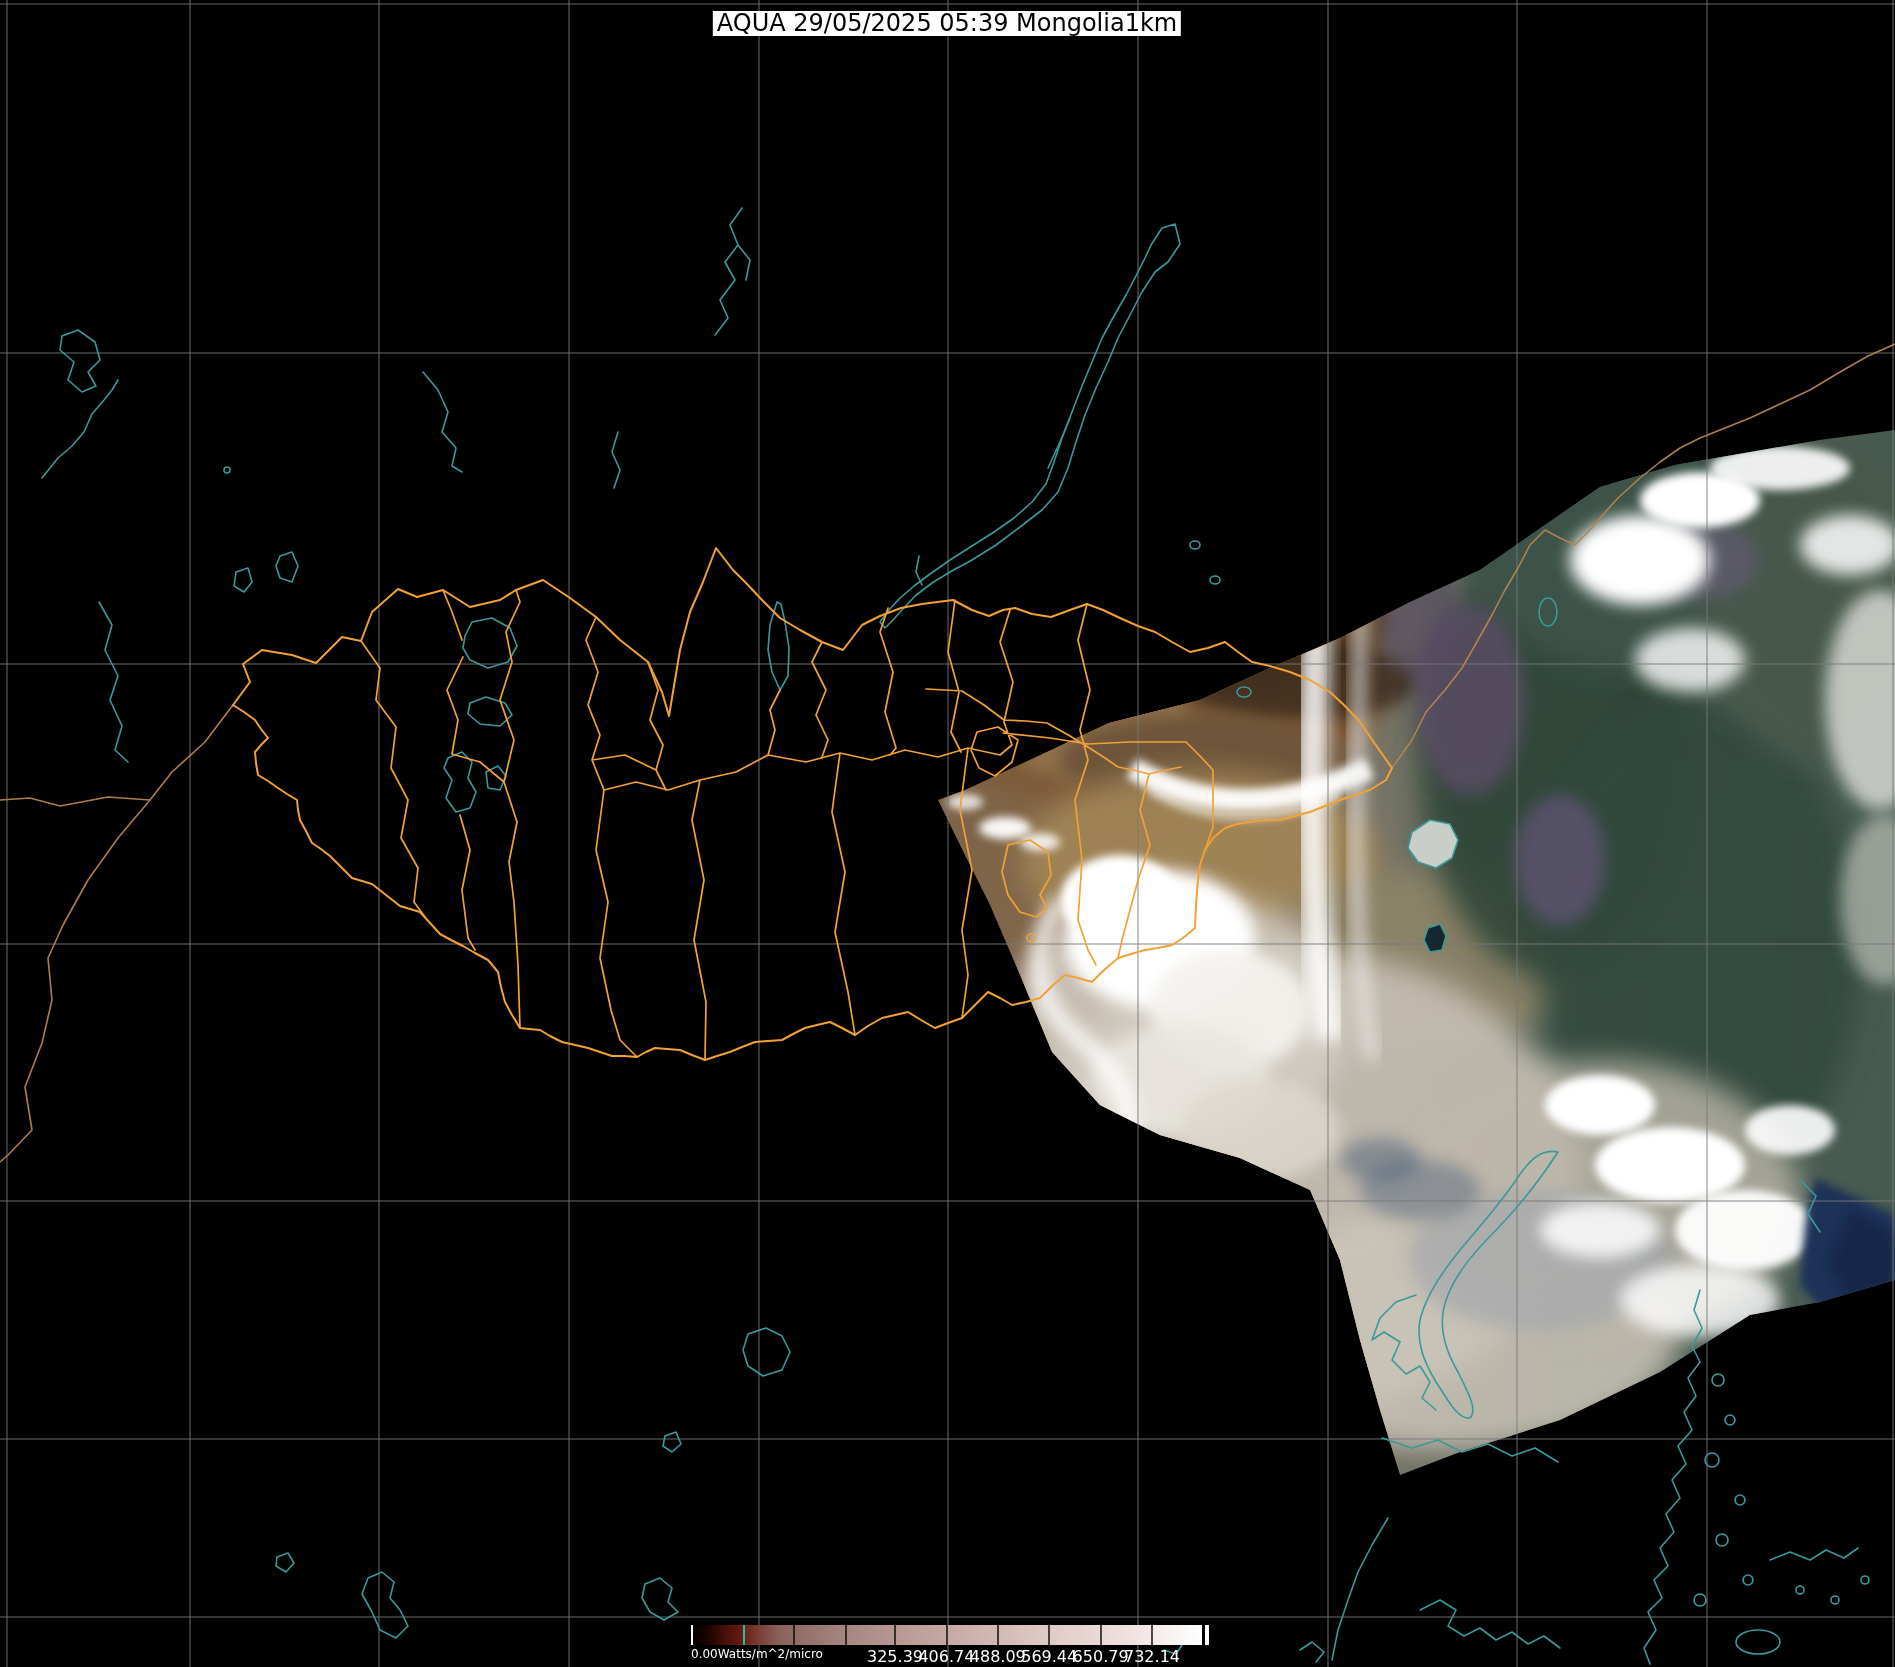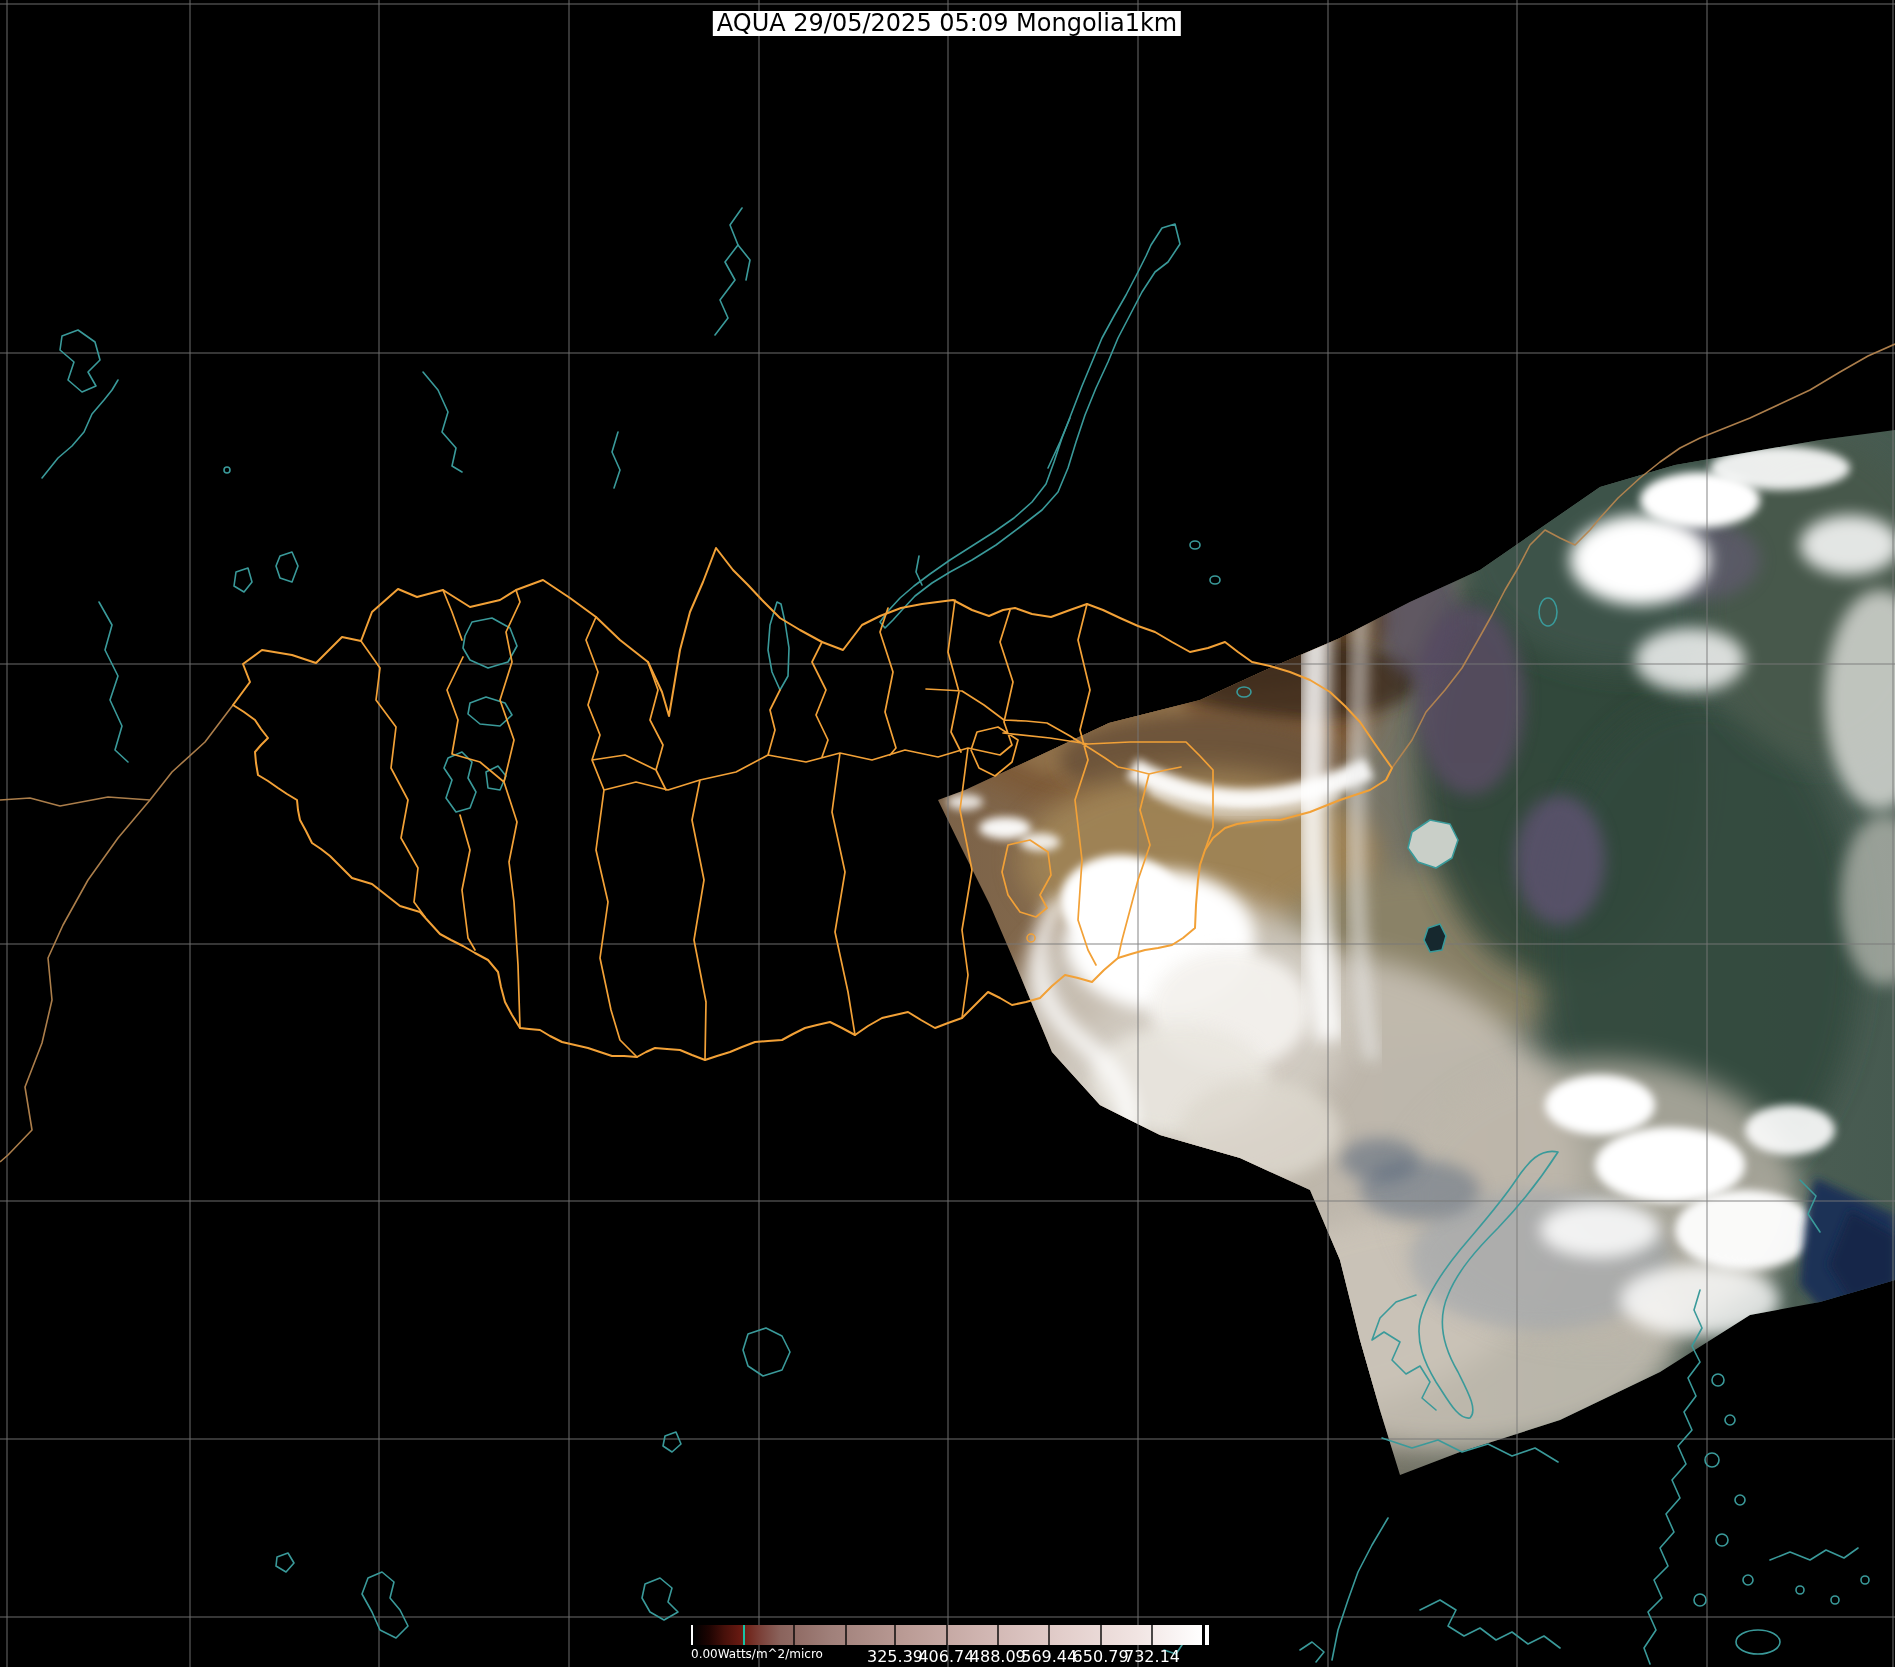--- a/index.html
+++ b/index.html
@@ -250,21 +250,21 @@
           <line x1="947" y1="1625" x2="947" y2="1645"></line>
       <line x1="998" y1="1625" x2="998" y2="1645"></line>
           <line x1="1049" y1="1625" x2="1049" y2="1645"></line>
       <line x1="1101" y1="1625" x2="1101" y2="1645"></line>
           <line x1="1152" y1="1625" x2="1152" y2="1645"></line>
     </g>
   </g>
 </svg>
 
   <div id="title-block">
-    <span class="title-line">AQUA 29/05/2025 05:09 Mongolia1km</span>
+    <span class="title-line">AQUA 29/05/2025 05:39 Mongolia1km</span>
   </div>
 
   <div id="colorbar-labels">
     <span id="cb-unit">0.00Watts/m^2/micro</span>
     <span id="cb-ticks"><span class="cb-tick-label" style="left: 895px;">325.39</span><span class="cb-tick-label" style="left: 946.4px;">406.74</span><span class="cb-tick-label" style="left: 997.8px;">488.09</span><span class="cb-tick-label" style="left: 1049.2px;">569.44</span><span class="cb-tick-label" style="left: 1100.6px;">650.79</span><span class="cb-tick-label" style="left: 1152px;">732.14</span></span>
   </div>
 
 </div>
 
 </body></html>

